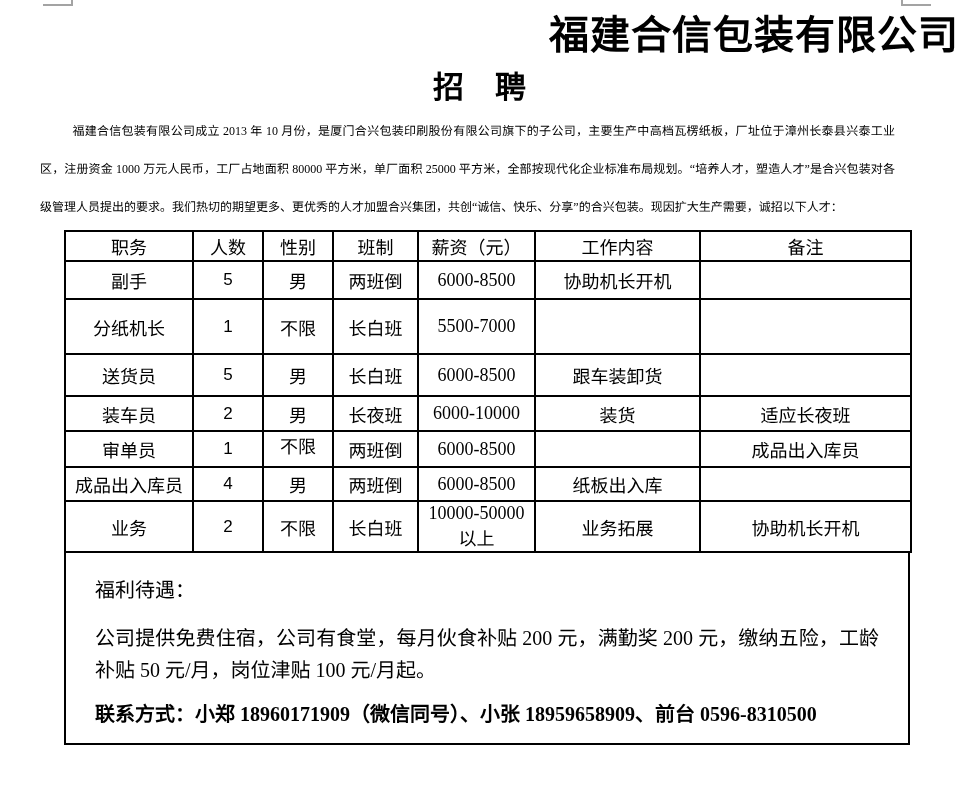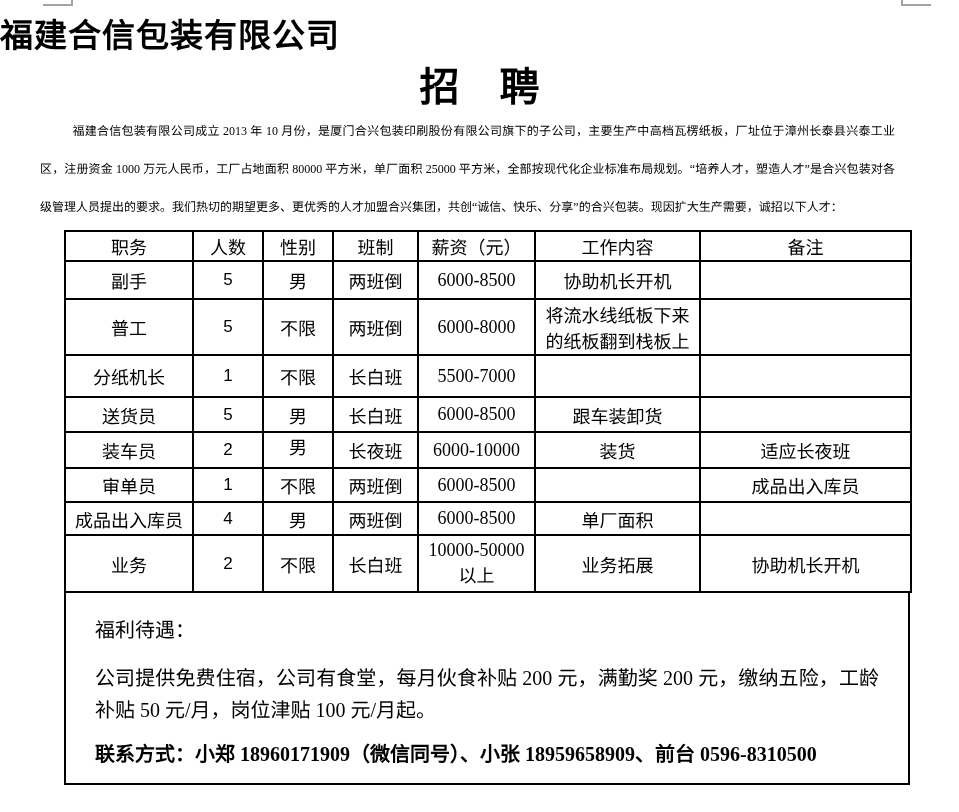--- a/index.html
+++ b/index.html
@@ -16,30 +16,30 @@
     background: #ffffff;
     overflow: hidden;
   }
   
   .crop-mark { position: absolute; top: 0; height: 6px; width: 30px; }
   .crop-tl { left: 43px; border-right: 2px solid #a3a3a3; border-bottom: 2px solid #a3a3a3; }
   .crop-tr { left: 901px; border-left: 2px solid #a3a3a3; border-bottom: 2px solid #a3a3a3; }
 
   .doc-title {
     margin: 20px 0 0 0;
-    text-align: left;
-    font-size: 33px;
+    text-align: right;
+    font-size: 40px;
     line-height: 32px;
     font-weight: bold;
     letter-spacing: 1px;
   }
   .doc-subtitle {
     margin: 20px 0 0 0;
     text-align: center;
-    font-size: 40px;
+    font-size: 31px;
     line-height: 32px;
     font-weight: bold;
   }
   .intro {
     margin: 8px 64px 0 40px;
     font-size: 12px;
     line-height: 38px;
     text-align: justify;
     text-justify: inter-ideograph;
     text-indent: 2.7em;
@@ -137,29 +137,20 @@
           <tr>
             <td>副手</td>
             <td>5</td>
             <td>男</td>
             <td>两班倒</td>
             <td>6000-8500</td>
             <td>协助机长开机</td>
             <td></td>
           </tr>
           <tr>
-            <td>普工</td>
-            <td>5</td>
-            <td>不限</td>
-            <td>两班倒</td>
-            <td>6000-8000</td>
-            <td>将流水线纸板下来的纸板翻到栈板上</td>
-            <td></td>
-          </tr>
-          <tr>
             <td>分纸机长</td>
             <td>1</td>
             <td>不限</td>
             <td>长白班</td>
             <td>5500-7000</td>
             <td></td>
             <td></td>
           </tr>
           <tr>
             <td>送货员</td>
@@ -187,21 +178,21 @@
             <td>6000-8500</td>
             <td></td>
             <td>成品出入库员</td>
           </tr>
           <tr>
             <td>成品出入库员</td>
             <td>4</td>
             <td>男</td>
             <td>两班倒</td>
             <td>6000-8500</td>
-            <td>单厂面积</td>
+            <td>纸板出入库</td>
             <td></td>
           </tr>
           <tr>
             <td>业务</td>
             <td>2</td>
             <td>不限</td>
             <td>长白班</td>
             <td>10000-50000 以上</td>
             <td>业务拓展</td>
             <td>协助机长开机</td>

